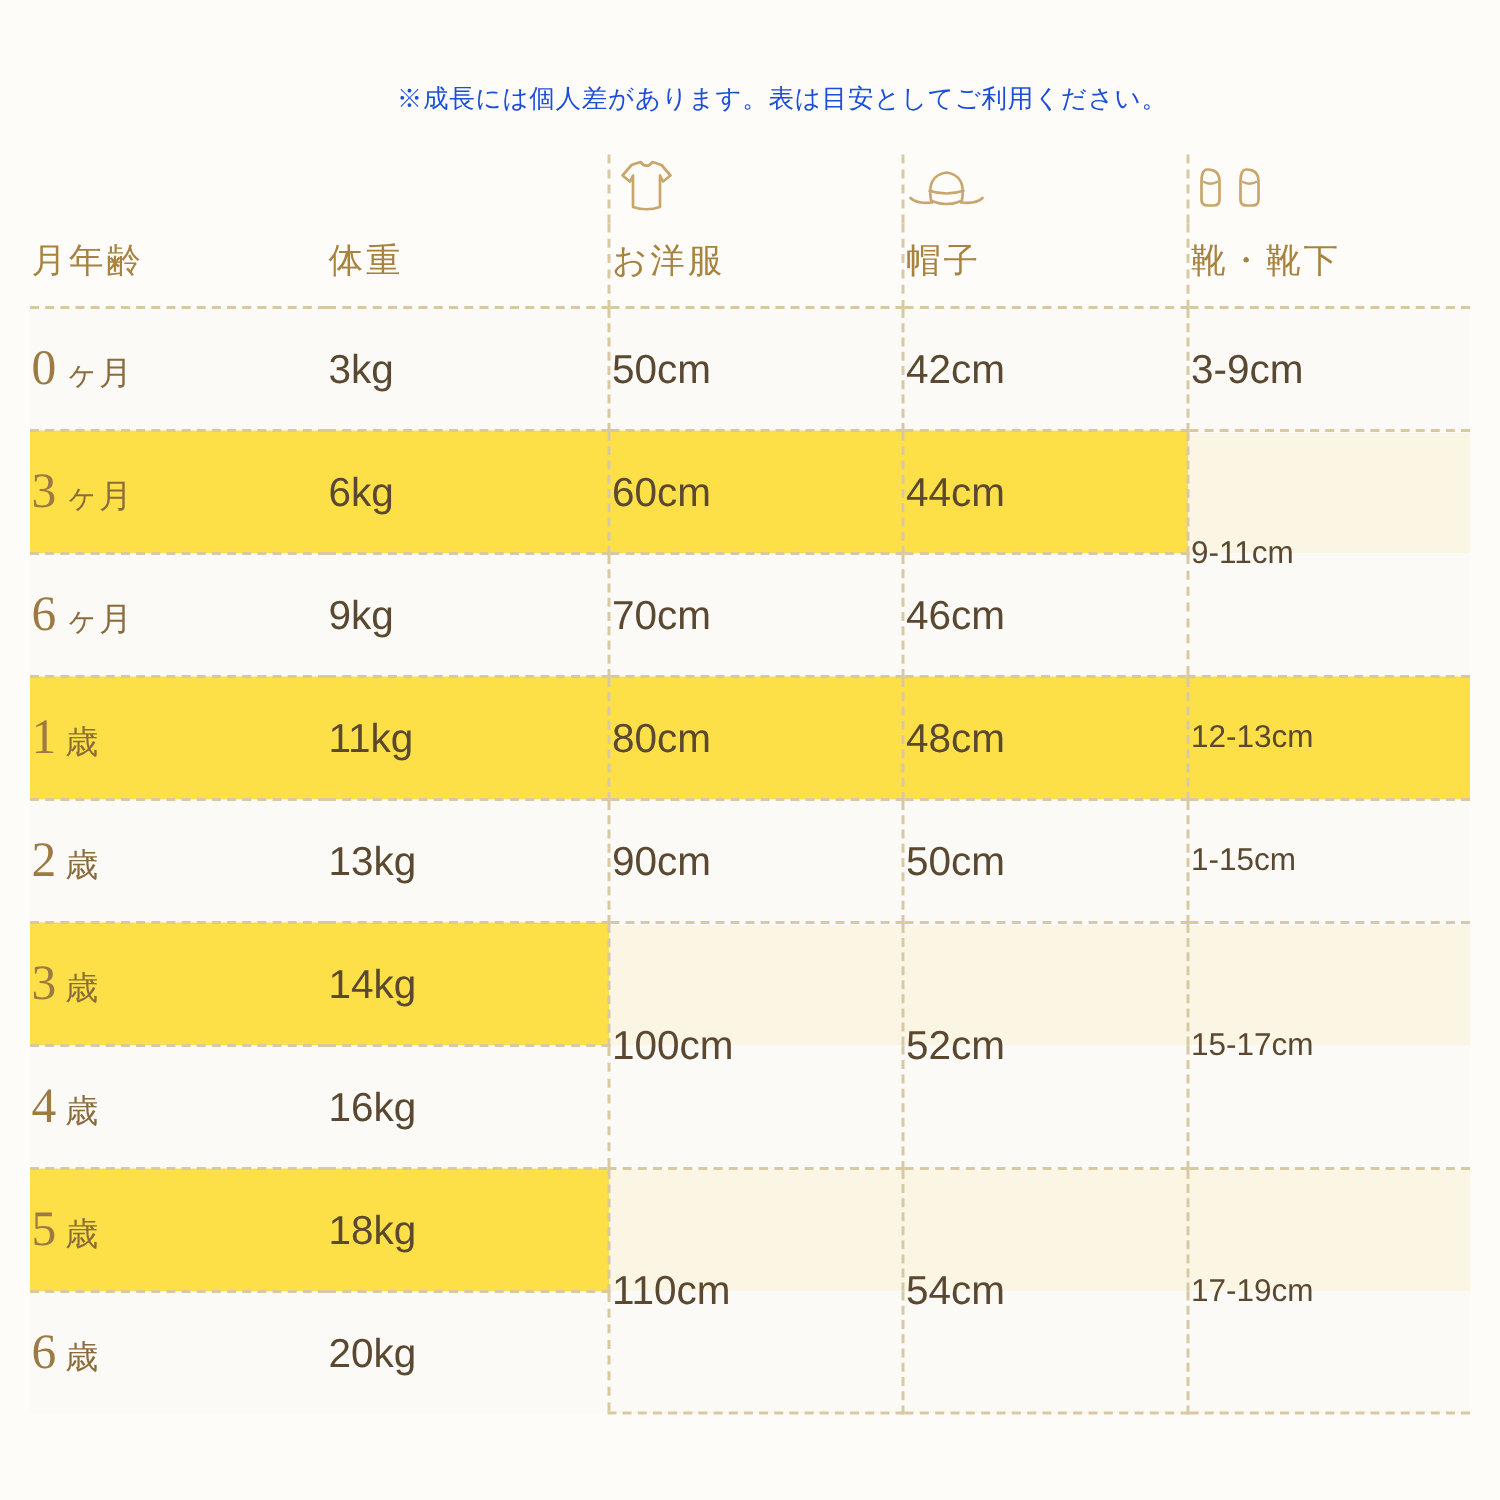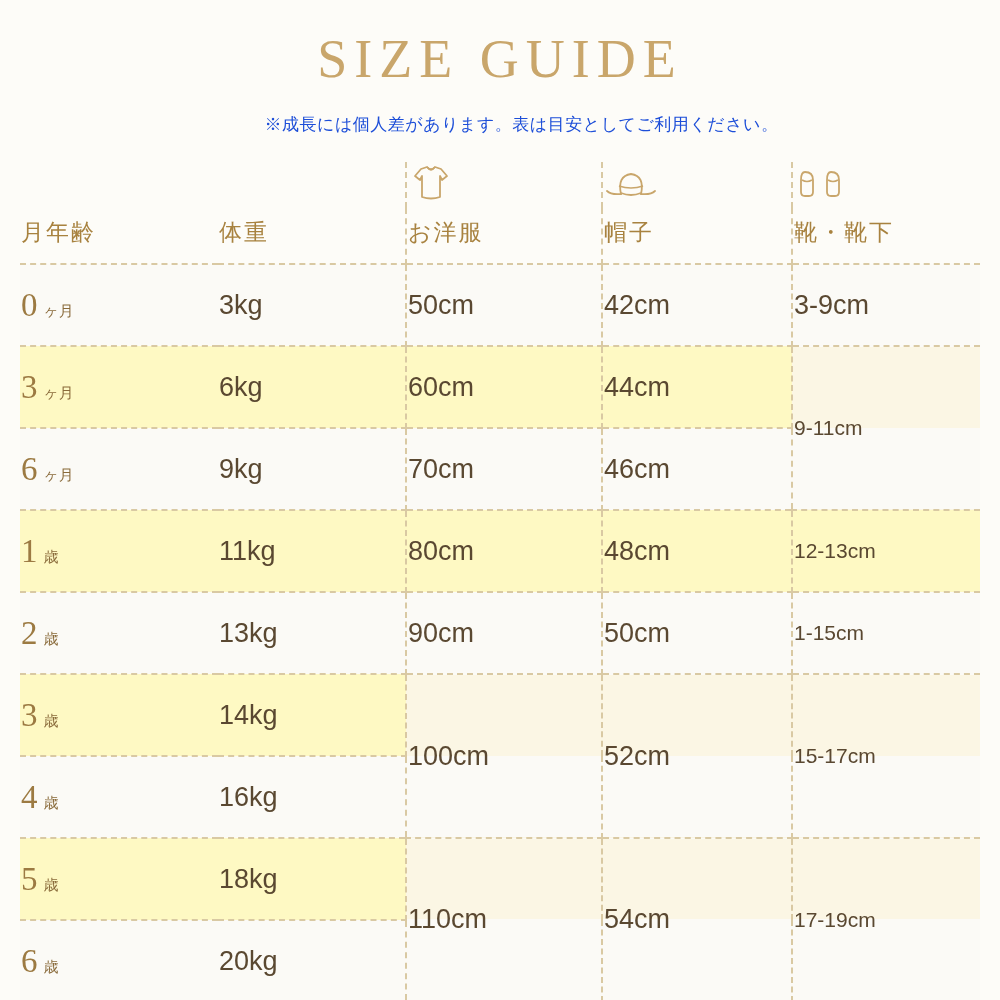--- a/index.html
+++ b/index.html
@@ -109,46 +109,45 @@
     font-size: 22px;
     color: #8a6b3b;
   }
   .age-num {
     font-family: "Liberation Serif", serif;
     font-size: 33px;
     color: #9c7a42;
     margin-right: 6px;
   }
   .age-unit {
-    font-size: 15px;
+    font-size: 22px;
     color: #8a6b3b;
   }
   .val {
     font-size: 27px;
     color: #5a4831;
   }
   .val-small {
     font-size: 21px;
     color: #5a4831;
   }
 
   
-  .row-cream td { background: #fef9c3; }
+  .row-cream td { background: #fde047; }
   .row-plain td { background: #fbfaf6; }
   td.merge-split {
     background: linear-gradient(to bottom, #fbf6e4 0%, #fbf6e4 50%, #fbfaf6 50%, #fbfaf6 100%) !important;
   }
 </style>
 </head>
 <body>
 
 <div class="page">
 
   <div class="header">
-    <h1 class="title">SIZE GUIDE</h1>
     <div class="note">※成長には個人差があります。表は目安としてご利用ください。</div>
   </div>
 
   <div class="table-wrap">
     <table class="size-table">
       <colgroup>
         <col class="c0">
           <col class="c1">
           <col class="c2">
           <col class="c3">

